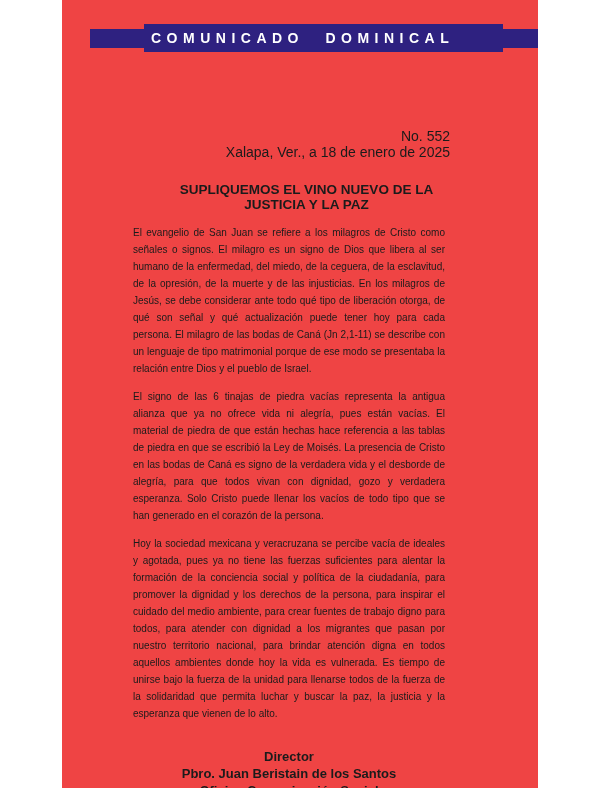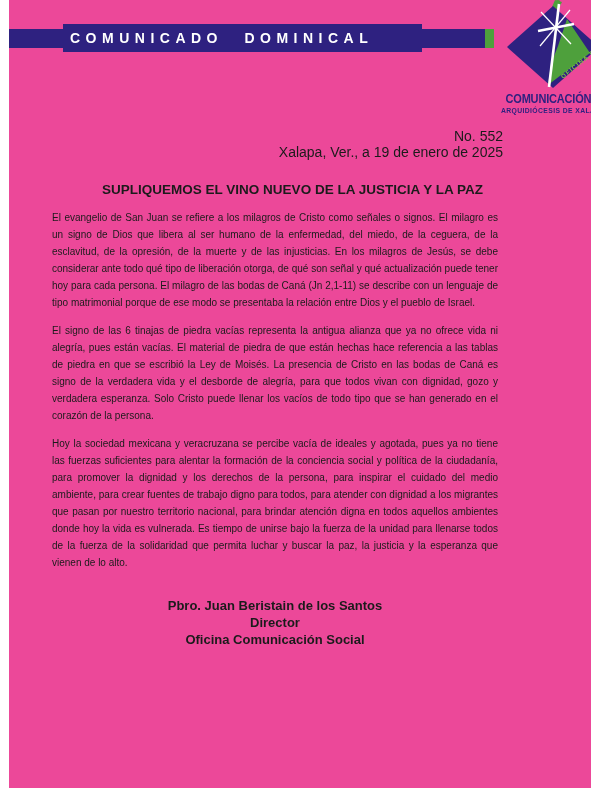--- a/index.html
+++ b/index.html
@@ -1,25 +1,26 @@
 <!DOCTYPE html>
 <html><head>
 <meta charset="utf-8">
 <style>
   * { margin: 0; padding: 0; box-sizing: border-box; }
   html, body { background: #ffffff; }
   .page {
     position: relative;
-    width: 582px;
+    width: 476px;
     height: 788px;
     margin: 0 auto;
-    background: #ec4899;
+    background: #ef4444;
     font-family: "Liberation Sans", sans-serif;
     color: #1b1b1b;
     overflow: hidden;
+    padding-left: 28px;
   }
 
   
   .header { position: relative; height: 124px; }
   .banner-bar {
     position: absolute; left: 0; top: 29px;
     width: 476px; height: 19px;
     background: #2e2180;
   }
   .banner-box {
@@ -133,31 +134,31 @@
 
         <text transform="translate(62,79) rotate(-39)" font-family="Liberation Sans, sans-serif" font-size="6.2" font-weight="bold" letter-spacing="1.2" fill="#7dc242">OFICINA DE</text>
       </svg>
       <div class="logo-title">COMUNICACIÓN SOCIAL</div>
       <div class="logo-subtitle">ARQUIDIÓCESIS DE XALAPA</div>
     </div>
   </div>
 
   <div class="doc-meta">
     <div>No. 552</div>
-    <div>Xalapa, Ver., a 19 de enero de 2025</div>
+    <div>Xalapa, Ver., a 18 de enero de 2025</div>
   </div>
 
   <div class="doc-title">SUPLIQUEMOS EL VINO NUEVO DE LA JUSTICIA Y LA PAZ</div>
 
   <div class="doc-body">
     <p>El evangelio de San Juan se refiere a los milagros de Cristo como señales o signos. El milagro es un signo de Dios que libera al ser humano de la enfermedad, del miedo, de la ceguera, de la esclavitud, de la opresión, de la muerte y de las injusticias. En los milagros de Jesús, se debe considerar ante todo qué tipo de liberación otorga, de qué son señal y qué actualización puede tener hoy para cada persona. El milagro de las bodas de Caná (Jn 2,1-11) se describe con un lenguaje de tipo matrimonial porque de ese modo se presentaba la relación entre Dios y el pueblo de Israel.</p>
     <p>El signo de las 6 tinajas de piedra vacías representa la antigua alianza que ya no ofrece vida ni alegría, pues están vacías. El material de piedra de que están hechas hace referencia a las tablas de piedra en que se escribió la Ley de Moisés. La presencia de Cristo en las bodas de Caná es signo de la verdadera vida y el desborde de alegría, para que todos vivan con dignidad, gozo y verdadera esperanza. Solo Cristo puede llenar los vacíos de todo tipo que se han generado en el corazón de la persona.</p>
     <p>Hoy la sociedad mexicana y veracruzana se percibe vacía de ideales y agotada, pues ya no tiene las fuerzas suficientes para alentar la formación de la conciencia social y política de la ciudadanía, para promover la dignidad y los derechos de la persona, para inspirar el cuidado del medio ambiente, para crear fuentes de trabajo digno para todos, para atender con dignidad a los migrantes que pasan por nuestro territorio nacional, para brindar atención digna en todos aquellos ambientes donde hoy la vida es vulnerada. Es tiempo de unirse bajo la fuerza de la unidad para llenarse todos de la fuerza de la solidaridad que permita luchar y buscar la paz, la justicia y la esperanza que vienen de lo alto.</p>
   </div>
 
   <div class="signature">
+    <div>Director</div>
     <div>Pbro. Juan Beristain de los Santos</div>
-    <div>Director</div>
     <div>Oficina Comunicación Social</div>
 
   </div>
 
 </div>
 
 </body></html>

